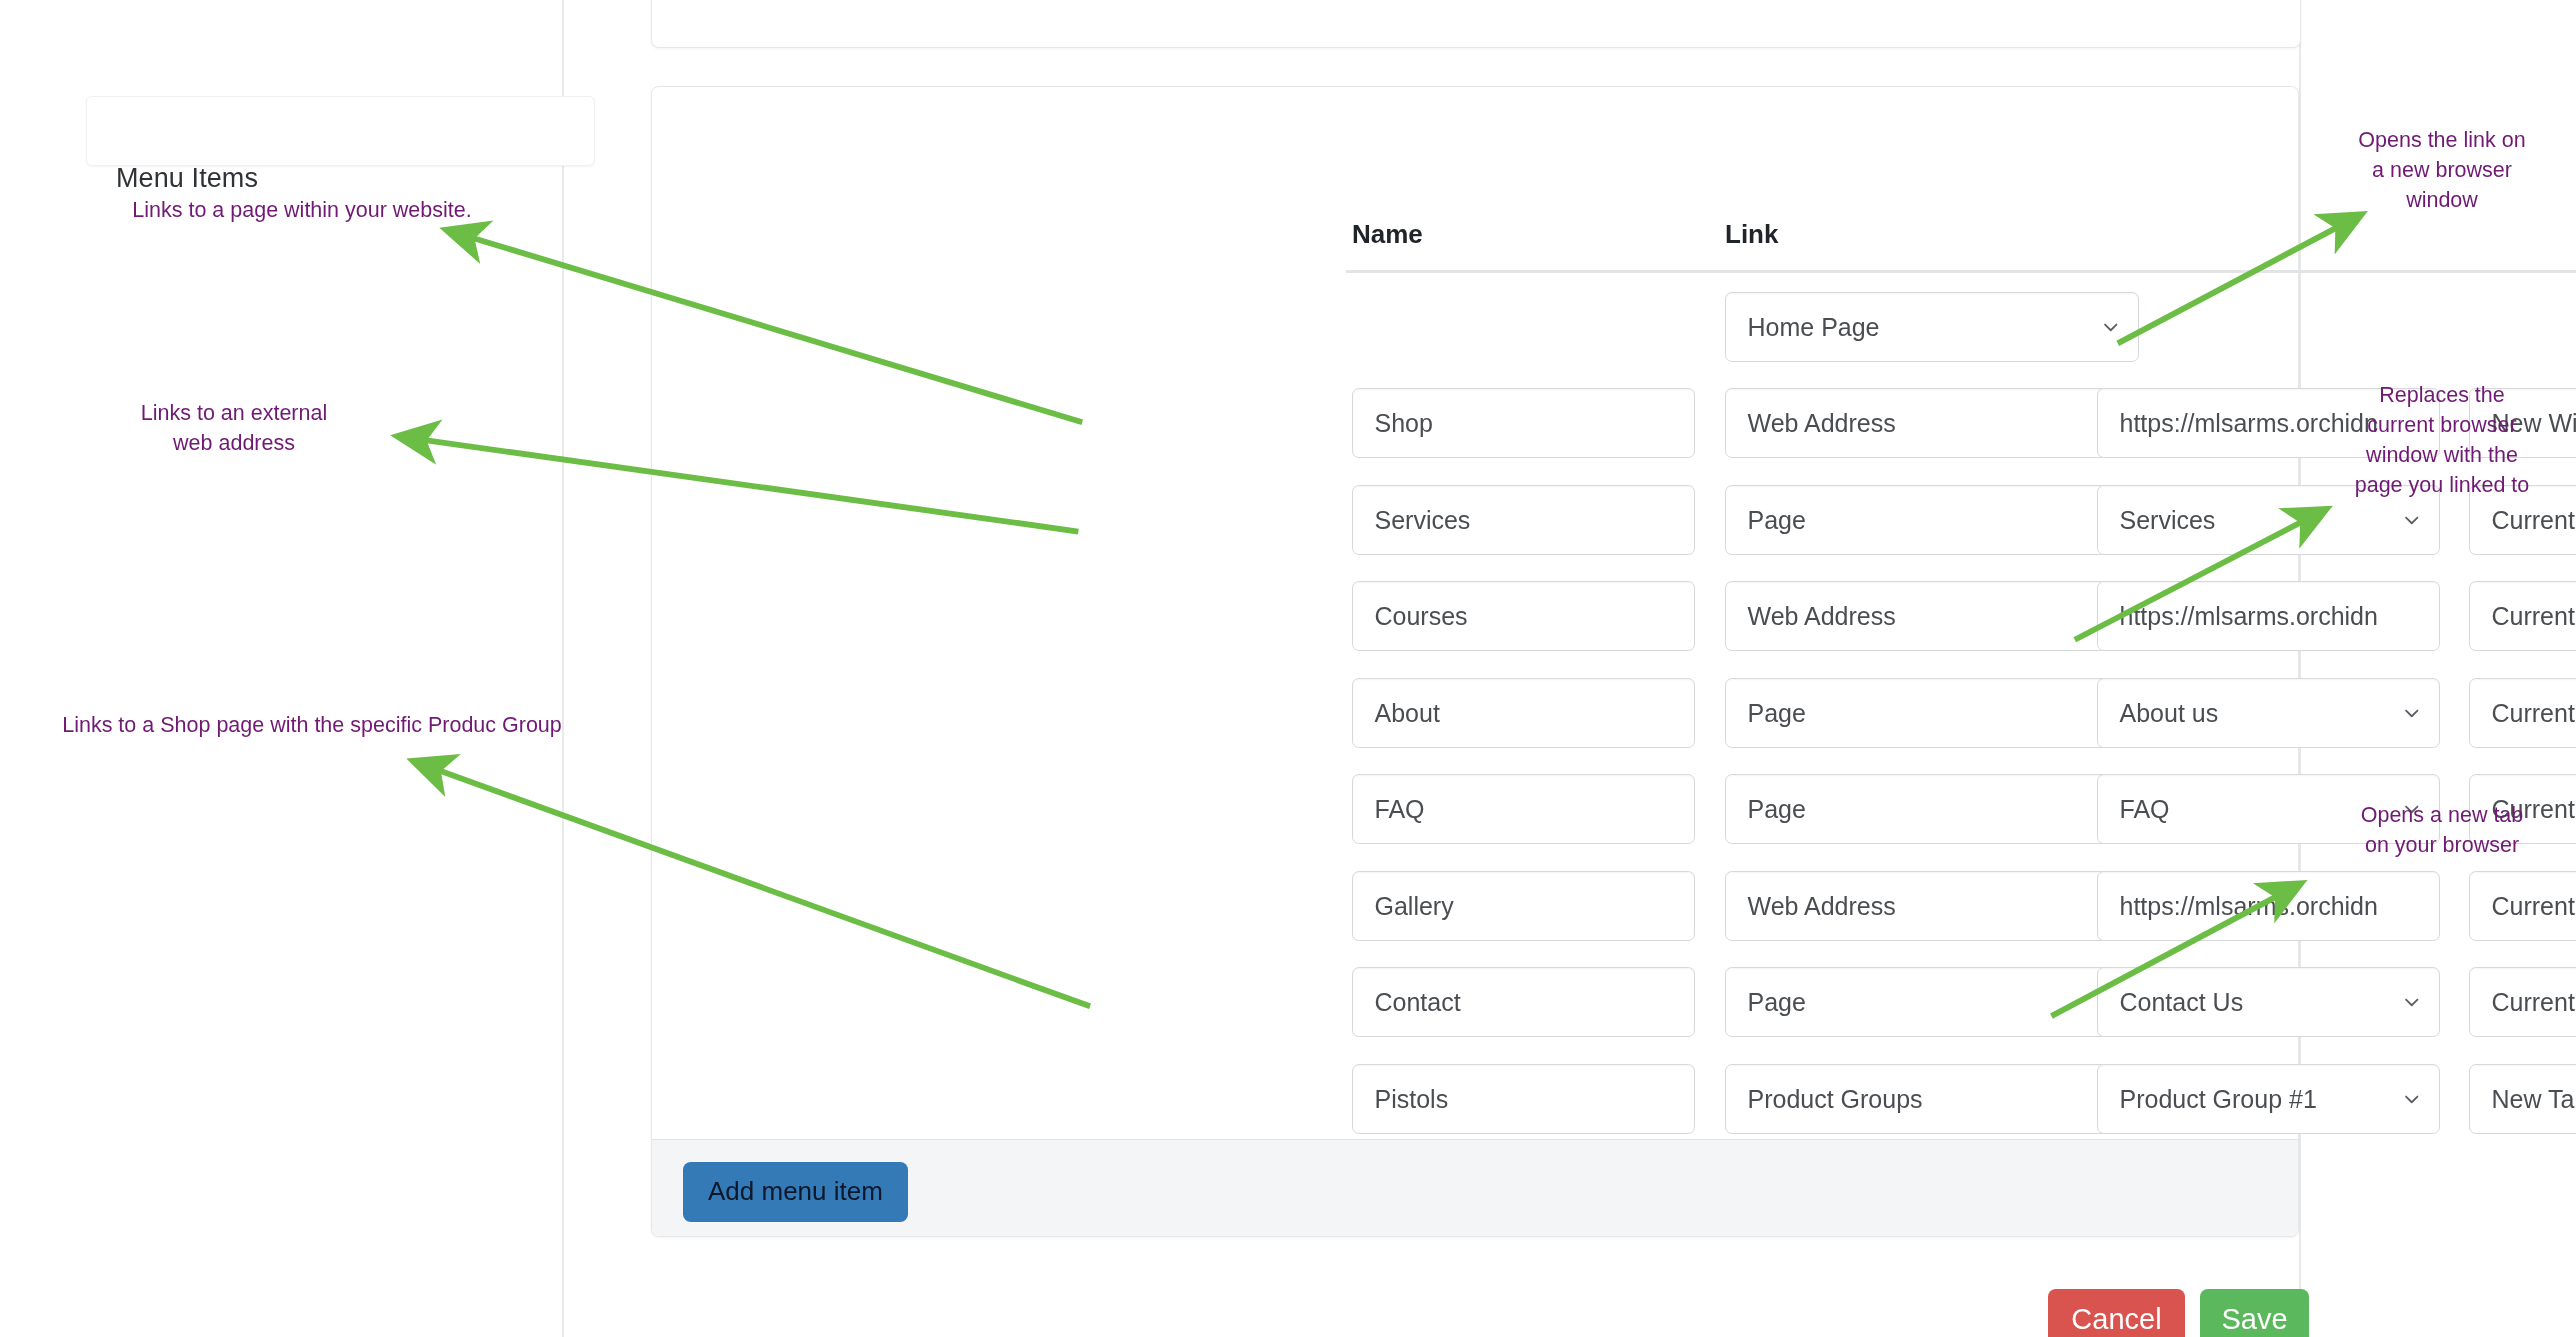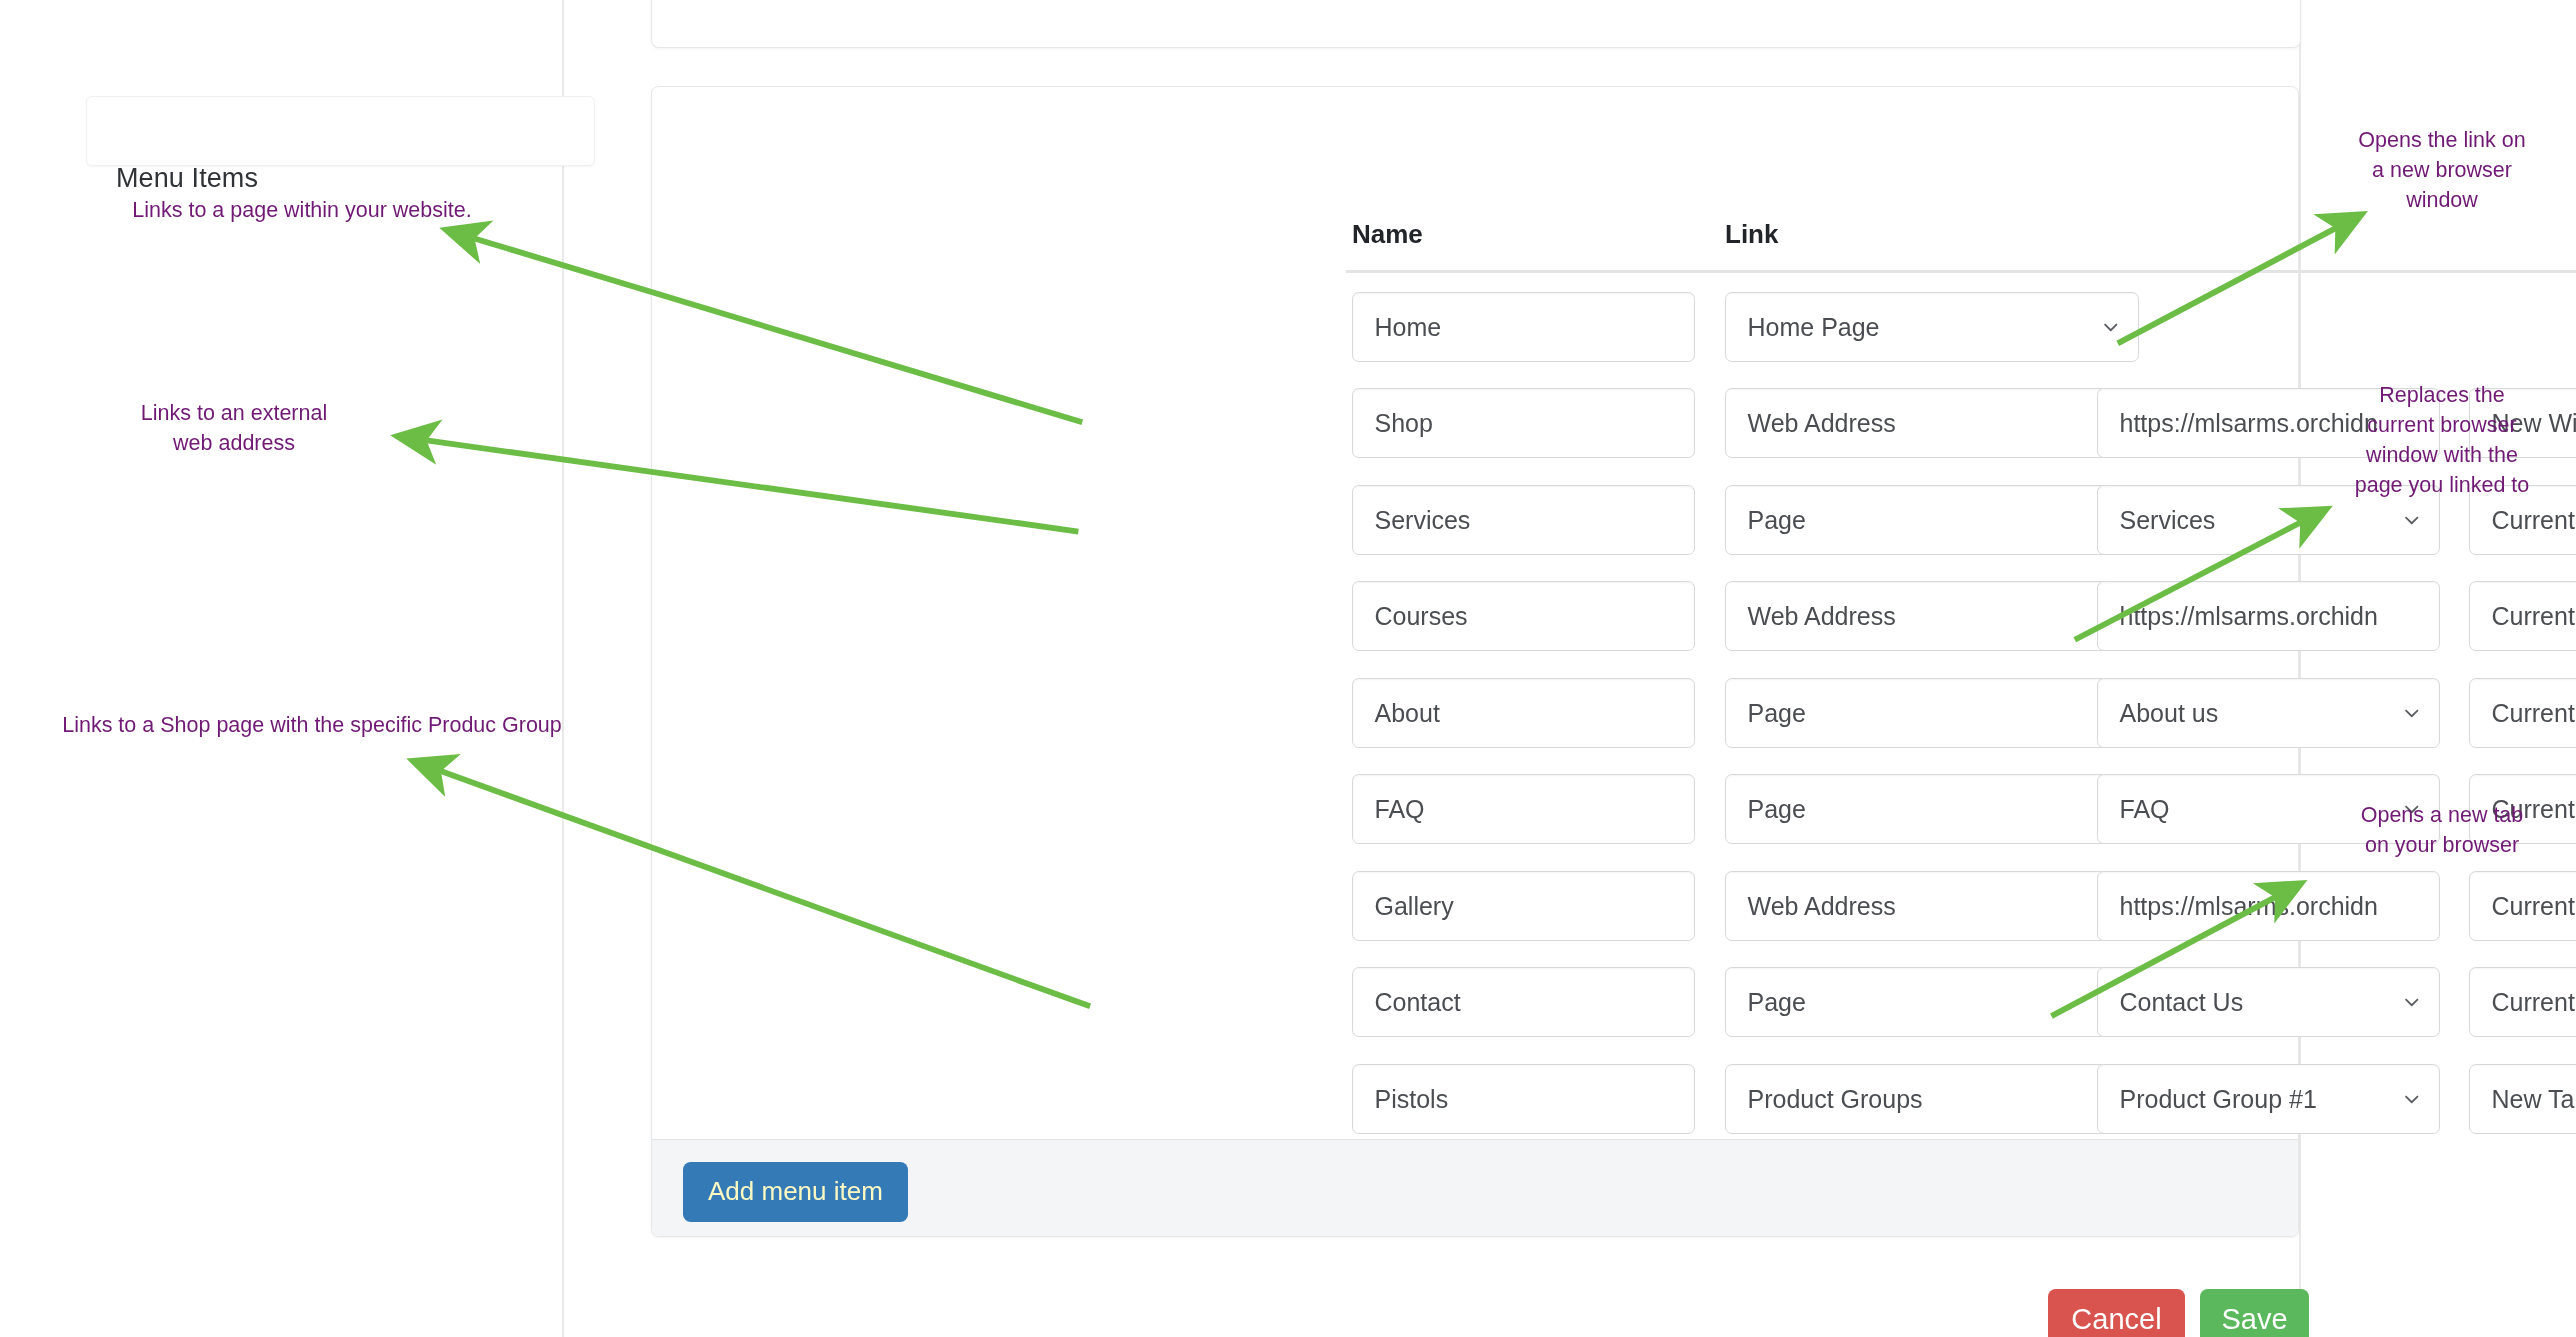--- a/index.html
+++ b/index.html
@@ -73,21 +73,21 @@
   
   .card-footer{
     position:absolute;left:0;bottom:0;width:100%;height:96px;
     background:#f4f5f6;border-top:1px solid #e3e4e6;
     border-radius:0 0 7.8px 7.8px;
   }
   .btn-add{
     position:absolute;left:31px;top:21.5px;height:60px;
     padding:8px 25px;display:flex;align-items:center;
     background:#337ab7;border:none;border-radius:7.8px;
-    color:#fef9c3;font-size:26px;font-family:inherit;cursor:pointer;
+    color:#0f172a;font-size:26px;font-family:inherit;cursor:pointer;
   }
 
   
   .btn-cancel,.btn-save{
     position:absolute;height:60px;padding:0 21.5px;
     display:flex;align-items:center;justify-content:center;
     border:none;border-radius:7.8px;color:#fff;font-size:29px;
     font-family:inherit;cursor:pointer;
   }
   .btn-cancel{left:2048px;top:1289px;background:#d9534f;width:137px;}
@@ -115,23 +115,20 @@
 
   <div class="card-top"></div>
 
   <div class="card-main">
     <div class="table-area">
       <div class="th th-name">Name</div>
       <div class="th th-link">Link</div>
       <div class="hrule"></div>
       <div id="rows">
           <div class="row" style="top: 205px; width: 100%;">
-            <div class="fld c-name">
-              <span class="txt">Home</span>
-            </div>
             <div class="fld sel c-link">
               <span class="txt">Home Page</span>
               <span>
                 <svg class="chev" viewBox="0 0 24 24" fill="none" stroke="#5a5e63" stroke-width="2.2" stroke-linecap="round" stroke-linejoin="round">
                   <polyline points="5,9 12,16 19,9"></polyline>
                 </svg>
               </span>
             </div>
           </div>
           <div class="row" style="top: 301px; width: 100%;">

